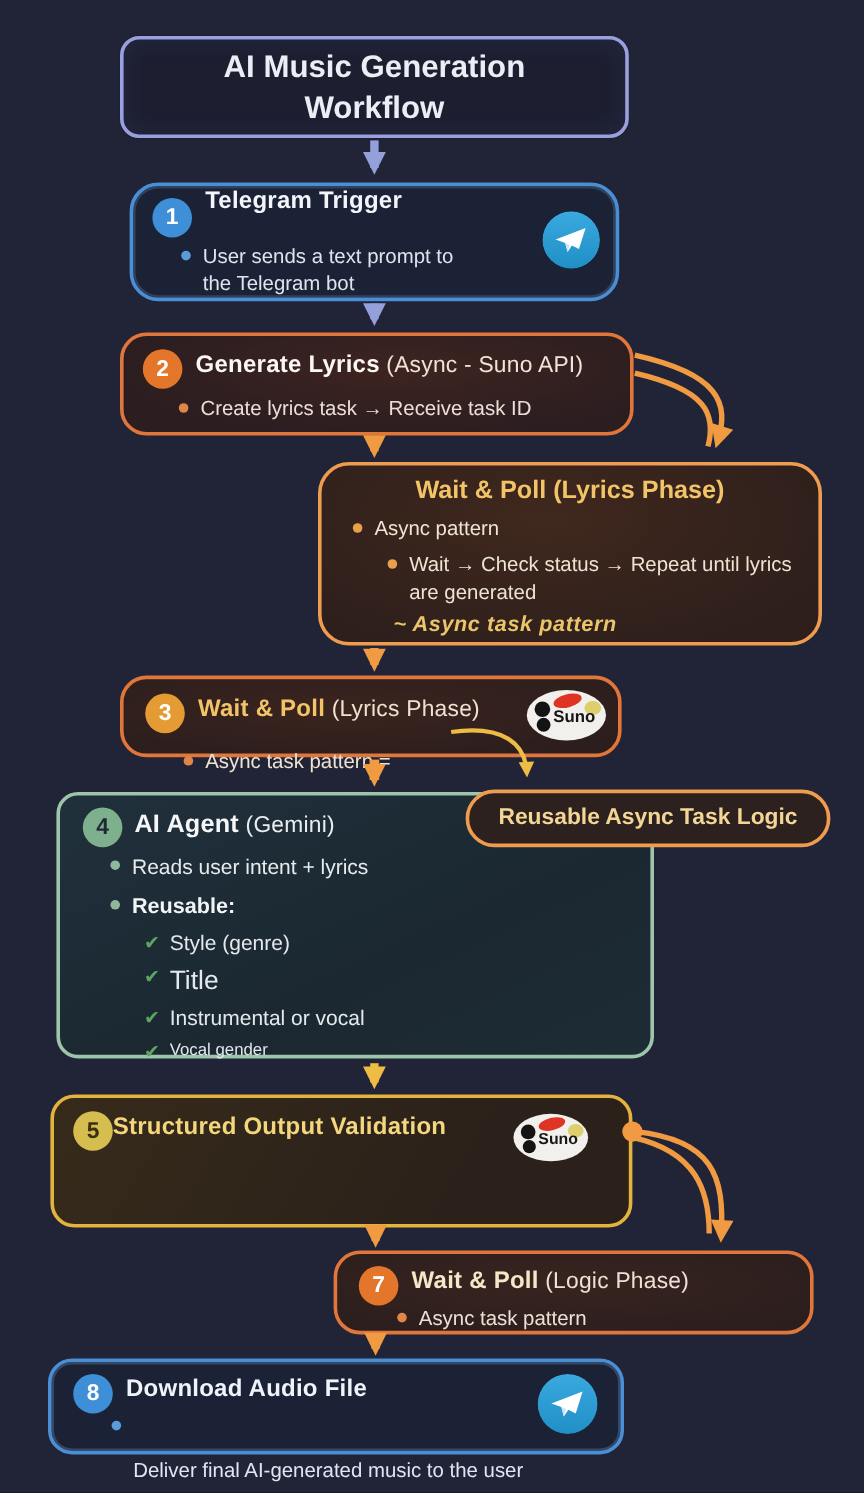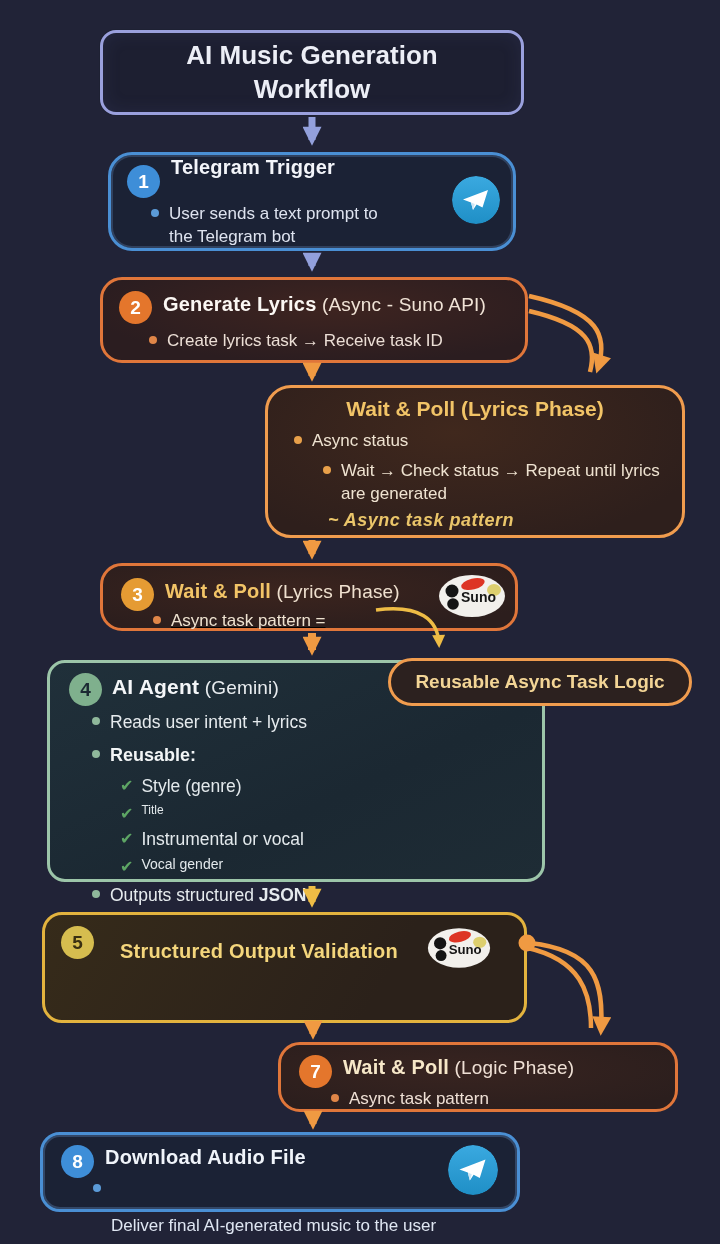--- a/index.html
+++ b/index.html
@@ -109,40 +109,40 @@
         <span class="btext" style="color:#ecdfd6;">Create lyrics task → Receive task ID</span>
       </div>
     </div>
   </div>
 
   <div class="node poll">
     <div class="ptitle" id="polltitle">Wait &amp; Poll (Lyrics Phase)</div>
     <div class="bullets" style="left:26px;top:41px;">
       <div class="brow">
         <span class="dot" style="background:#e8a04a;"></span>
-        <span class="btext" style="color:#efe3d1;">Async status</span>
+        <span class="btext" style="color:#efe3d1;">Async pattern</span>
       </div>
     </div>
     <div class="bullets" style="left:55px;top:71px;width:350px;">
       <div class="brow">
         <span class="dot" style="background:#e8a04a;"></span>
         <span class="btext" style="color:#efe3d1;width:330px;">Wait → Check status → Repeat until lyrics are generated</span>
       </div>
     </div>
     <div style="position:absolute;left:60px;top:122px;font-style:italic;font-weight:bold;font-size:18px;color:#eac56a;letter-spacing:.5px;">~ Async task pattern</div>
   </div>
 
   <div class="node n3">
     <div class="numcircle" style="left:18px;top:12px;background:#e59b33;">
       <span>3</span>
     </div>
     <div class="ntitle" style="left:62px;top:14px;color:#f2c467;">
       <span>Wait &amp; Poll</span><span class="tsuffix" style="color:#efe0cf;"> (Lyrics Phase)</span>
     </div>
-    <div class="bullets" style="left:50px;top:43px;text-decoration:underline;">
+    <div class="bullets" style="left:50px;top:57px;">
       <div class="brow">
         <span class="dot" style="background:#e08648;"></span>
         <span class="btext" style="color:#efe3d1;">Async task pattern =</span>
       </div>
     </div>
     <svg class="sunologo" style="left:334px;top:7px;" width="70" height="46" viewBox="0 0 70 46">
       <ellipse cx="35" cy="23" rx="33" ry="21" fill="#f2f0ec"></ellipse>
       <ellipse cx="36" cy="11" rx="12" ry="5.5" fill="#dd3424" transform="rotate(-14 36 11)"></ellipse>
       <ellipse cx="57" cy="17" rx="7" ry="6" fill="#ddcf6e"></ellipse>
       <circle cx="15" cy="18" r="6.5" fill="#141414"></circle>
@@ -170,42 +170,38 @@
       <div class="brow" style="margin-bottom:6px;">
         <span class="dot" style="background:#8fb89b;"></span>
         <span class="btext" style="color:#f2f5f6;font-weight:bold;font-size:18px;">Reusable:</span>
       </div>
       <div class="checkrow" style="margin-bottom:4px;">
         <span class="check">✔</span>
         <span class="btext" style="color:#e3e9ec;font-size:17.5px;">Style (genre)</span>
       </div>
       <div class="checkrow" style="margin-bottom:4px;">
         <span class="check">✔</span>
-        <span class="btext" style="color:#e3e9ec;font-size:12px;">Title</span>
+        <span class="btext" style="color:#e3e9ec;font-size:22px;">Title</span>
       </div>
       <div class="checkrow" style="margin-bottom:4px;">
         <span class="check">✔</span>
         <span class="btext" style="color:#e3e9ec;font-size:17.5px;">Instrumental or vocal</span>
       </div>
       <div class="checkrow" style="margin-bottom:7px;">
         <span class="check">✔</span>
         <span class="btext" style="color:#e3e9ec;font-size:14px;">Vocal gender</span>
-      </div>
-      <div class="brow">
-        <span class="dot" style="background:#8fb89b;"></span>
-        <span class="btext" style="color:#e6ebee;font-size:17.5px;"><span>Outputs structured </span><b>JSON</b></span>
       </div>
     </div>
   </div>
 
   <div class="node n5">
     <div class="numcircle" style="left:16px;top:11px;background:#d6bd4f;color:#3a3012;">
       <span>5</span>
     </div>
-    <div class="ntitle" style="left:75px;top:13px;color:#f4d67c;margin-top:12px;">Structured Output Validation</div>
+    <div class="ntitle" style="left:49px;top:13px;color:#f4d67c;">Structured Output Validation</div>
     <svg class="sunologo" style="left:381px;top:11px;" width="66" height="44" viewBox="0 0 70 46">
       <ellipse cx="35" cy="23" rx="33" ry="21" fill="#f2f0ec"></ellipse>
       <ellipse cx="36" cy="11" rx="12" ry="5.5" fill="#dd3424" transform="rotate(-14 36 11)"></ellipse>
       <ellipse cx="57" cy="17" rx="7" ry="6" fill="#ddcf6e"></ellipse>
       <circle cx="15" cy="18" r="6.5" fill="#141414"></circle>
       <circle cx="16" cy="31" r="5.8" fill="#141414"></circle>
       <text x="24" y="29" font-size="14" font-weight="bold" fill="#161616" font-family="Liberation Sans, sans-serif">Suno</text>
     </svg>
   </div>
 

